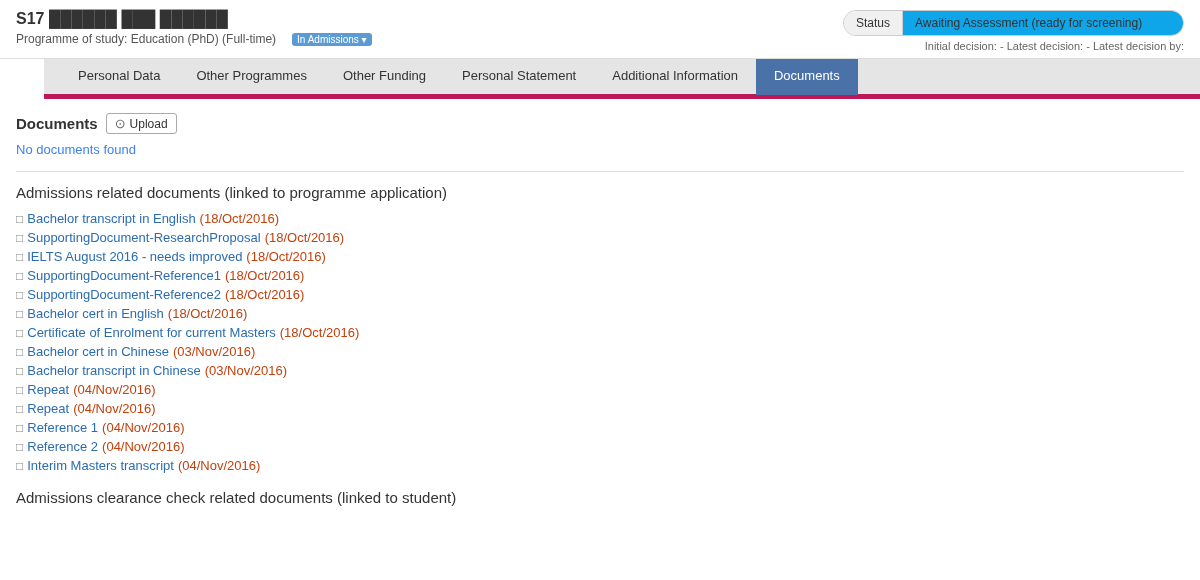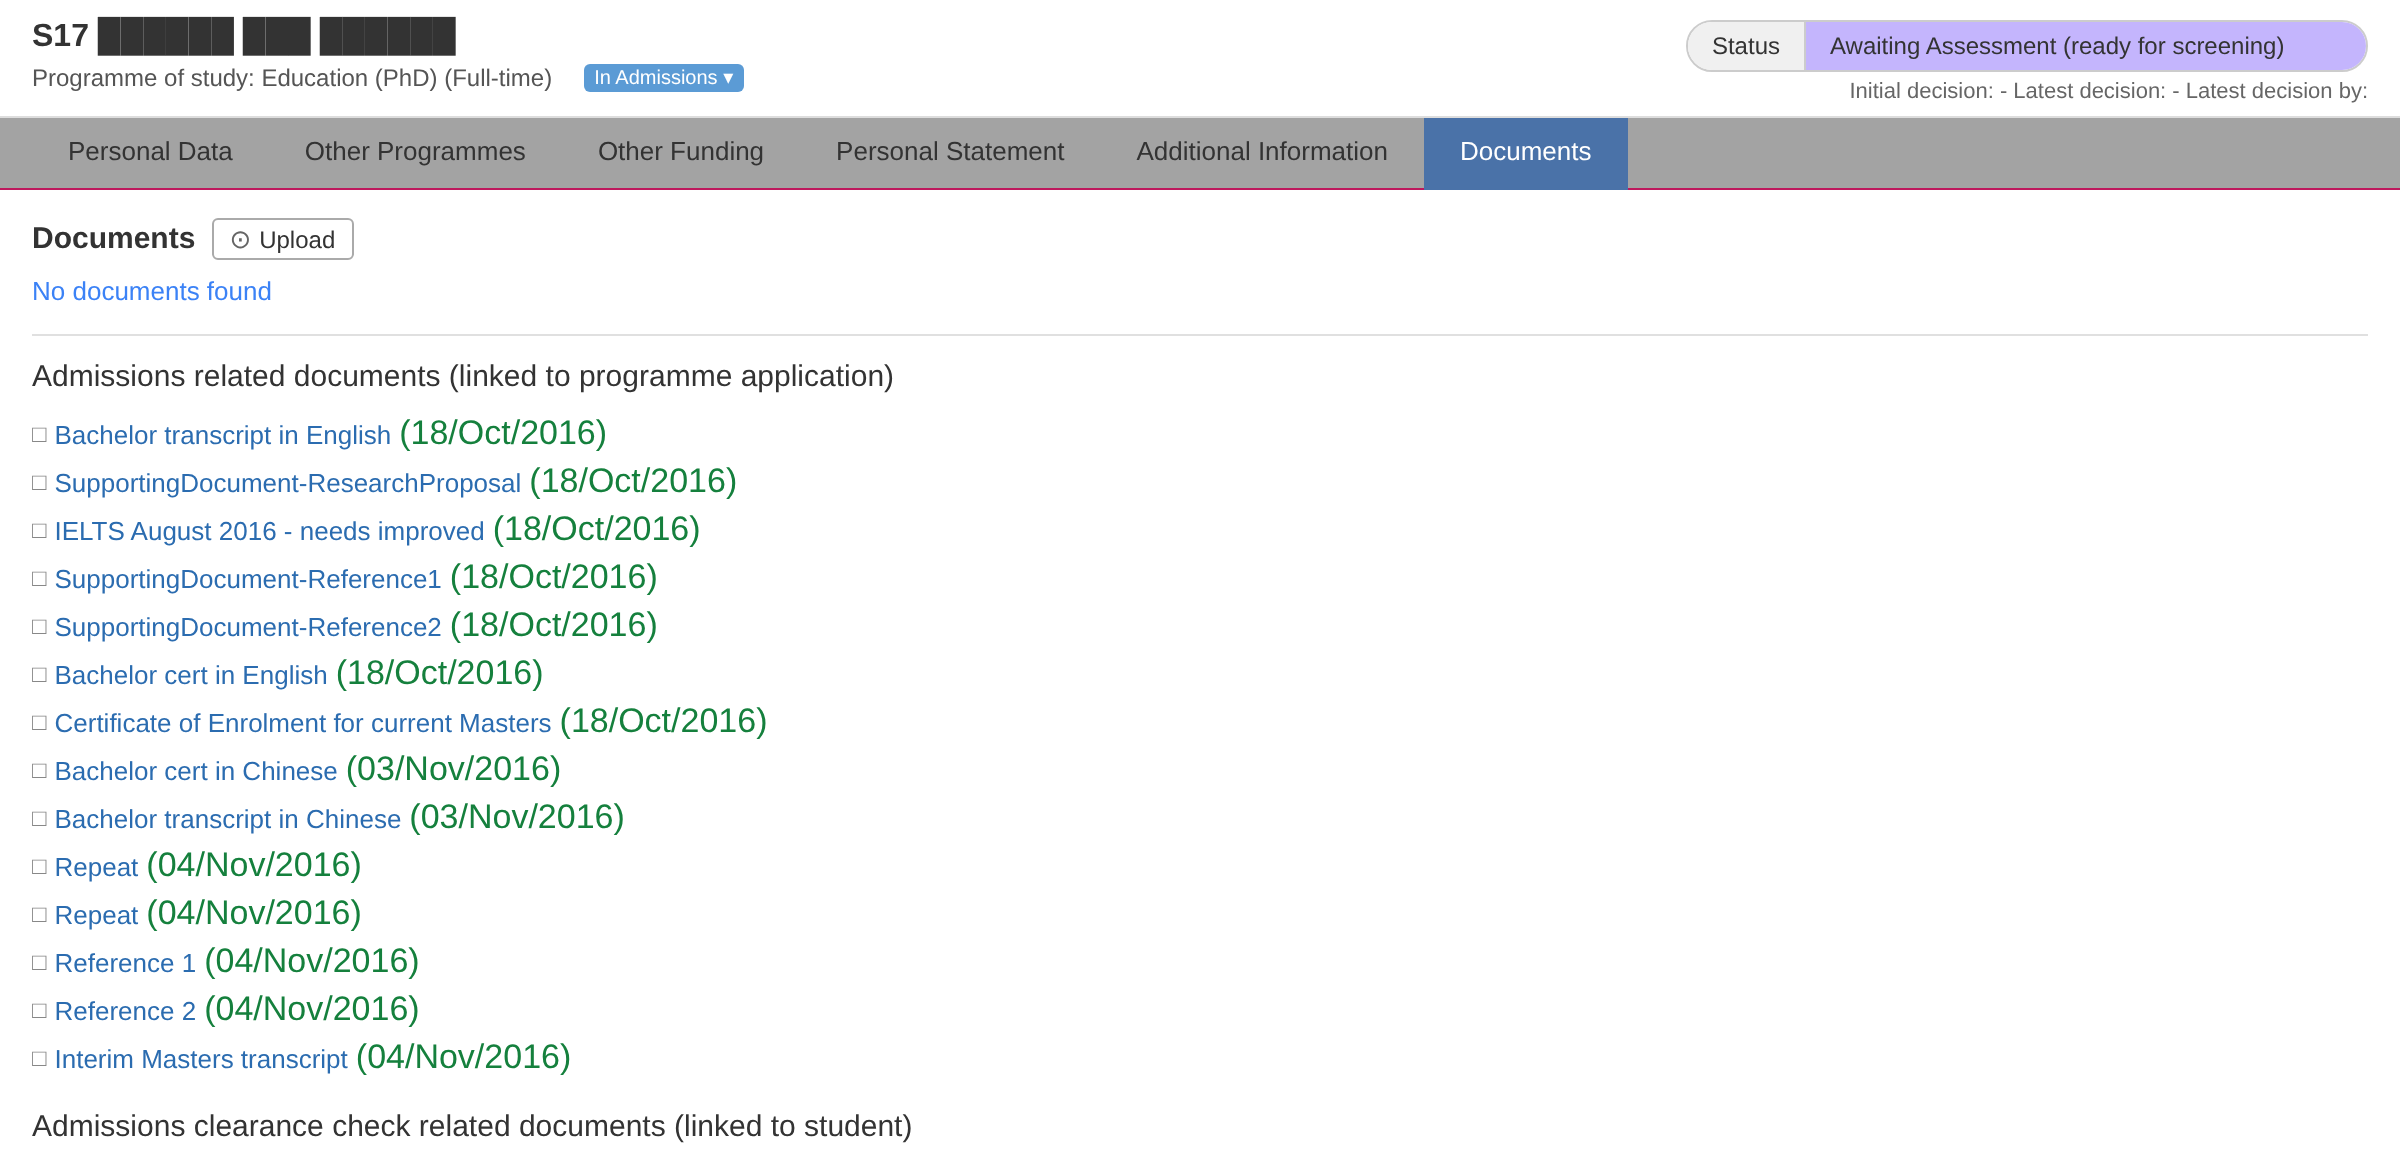--- a/index.html
+++ b/index.html
@@ -57,35 +57,36 @@
       padding: 5px 12px;
       font-size: 12px;
       color: #333;
       border-right: 1px solid #ccc;
     }
 
     .status-value {
       padding: 5px 12px;
       font-size: 12px;
       color: #333;
-      background: #c4b5fd;
+      background: #0ea5e9;
       min-width: 280px;
     }
 
     .decision-line {
       font-size: 11px;
       color: #666;
       margin-top: 4px;
     }
 
     .tabs-bar {
       display: flex;
-      border-bottom: 1px solid #be185d;
+      border-bottom: 5px solid #be185d;
       padding: 0 16px;
-      background: #a3a3a3;
+      background: #e5e5e5;
+      margin-left: 44px;
     }
 
     .tab {
       padding: 9px 18px;
       font-size: 13px;
       cursor: pointer;
       color: #333;
       border: none;
       background: none;
       border-bottom: 3px solid transparent;
@@ -165,22 +166,22 @@
       flex-shrink: 0;
     }
 
     .doc-link {
       color: #2b6cb0;
       text-decoration: none;
       font-weight: 500;
     }
 
     .doc-date {
-      color: #15803d;
-      font-size: 17px;
+      color: #c2410c;
+      font-size: 13px;
     }
 
     .clearance-title {
       font-size: 15px;
       color: #333;
       font-weight: normal;
       margin-top: 4px;
     }
 
     .divider {

